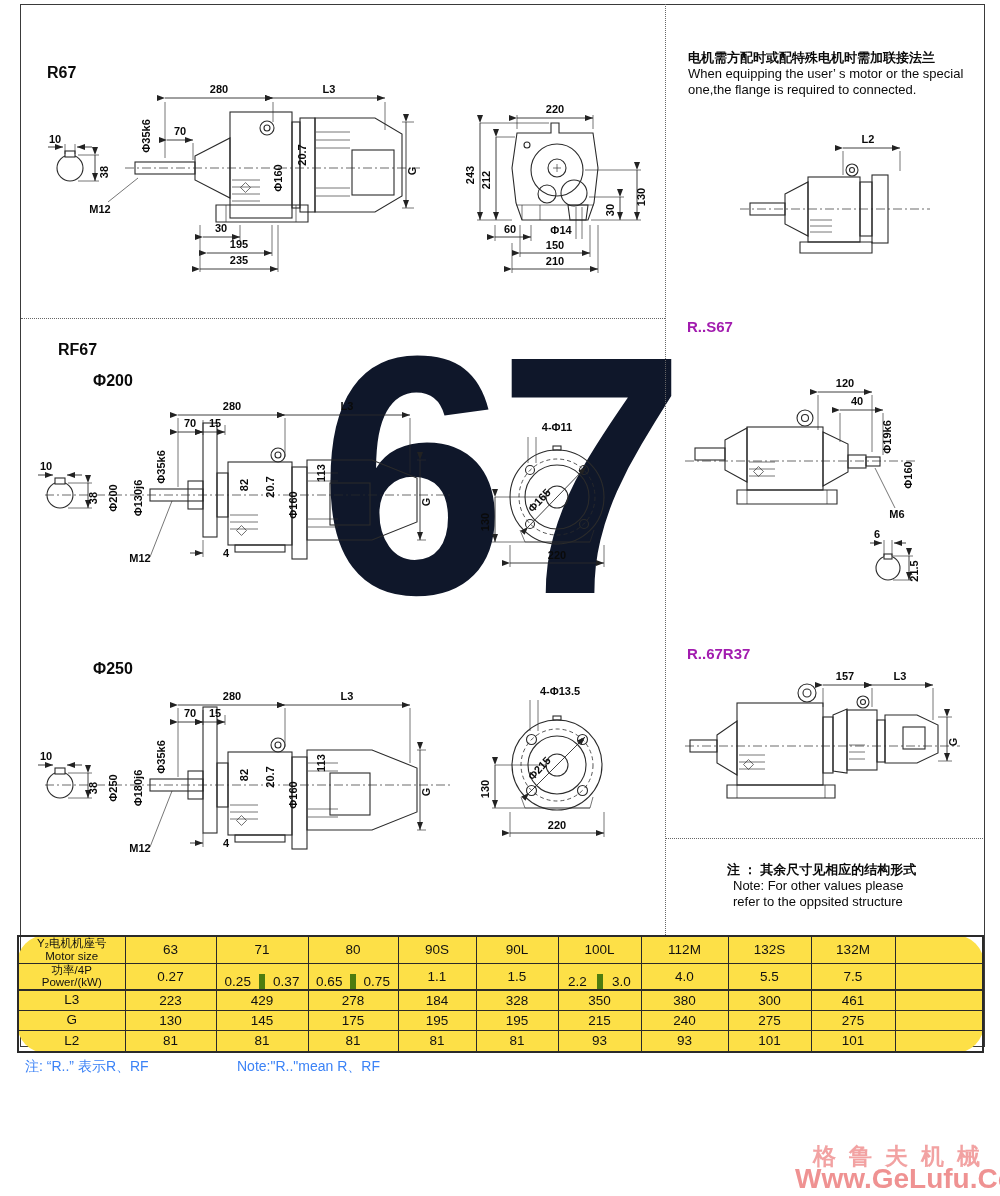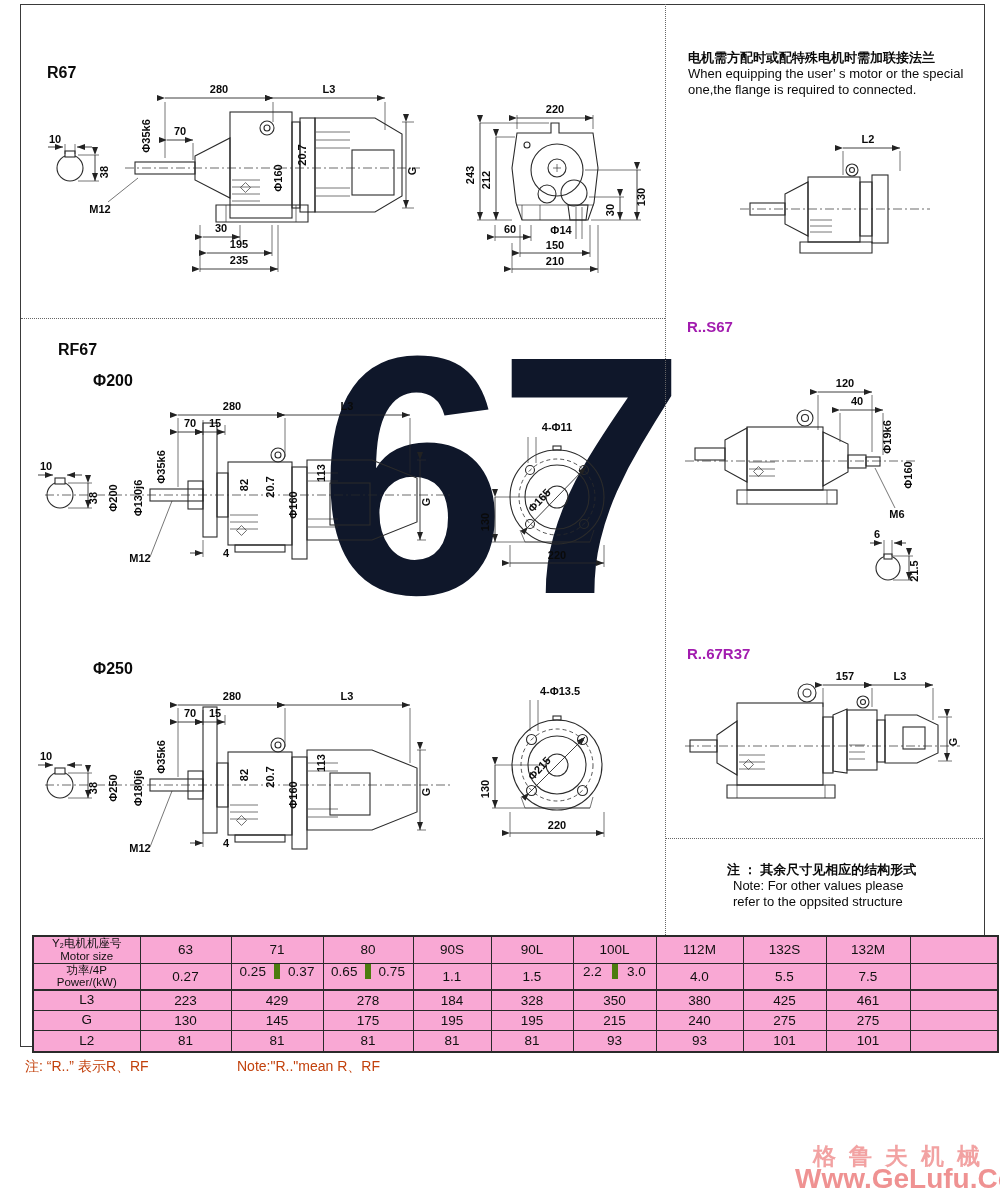--- a/index.html
+++ b/index.html
@@ -19,32 +19,32 @@
   .lf{stroke:#2b2b2b;stroke-width:1.1;fill:#fff;}
   .dl{stroke:#2b2b2b;stroke-width:0.9;fill:none;}
   .xl{stroke:#2b2b2b;stroke-width:0.65;fill:none;}
   .cl{stroke:#2b2b2b;stroke-width:0.7;fill:none;stroke-dasharray:9 3 2 3;}
   .bc{stroke:#2b2b2b;stroke-width:0.8;fill:none;stroke-dasharray:4 3;}
   text.dim{font-size:11px;font-weight:bold;fill:#0a0a0a;text-anchor:middle;
            font-family:"Liberation Sans","DejaVu Sans",sans-serif;}
   .pgborder{border:1.6px solid #3a3a3a;z-index:1;}
   .vdiv{border-left:1.3px dotted #666;z-index:1;}
   .hdiv{border-top:1.3px dotted #666;z-index:1;}
-  table.spec{position:absolute;left:32px;top:935px;width:965px;height:112px;
-             border-collapse:collapse;table-layout:fixed;z-index:3;background:#f9a8d4;
-             font-size:13.5px;}
+  table.spec{position:absolute;left:17px;top:935px;width:965px;height:112px;
+             border-collapse:collapse;table-layout:fixed;z-index:3;background:#fde047;
+             font-size:13.5px;border-radius:29px;}
   table.spec td{border:1px solid #2a2a2a;text-align:center;vertical-align:middle;padding:0;}
   table.spec{border:2px solid #2a2a2a;}
   tr.r2 td{border-bottom:2px solid #2a2a2a;}
   .hd{font-size:11.5px;line-height:12.5px;font-weight:normal;}
   .hd3{font-size:13.5px;}
-  .sp{display:flex;height:100%;align-items:flex-start;}
+  .sp{display:flex;height:100%;align-items:flex-end;}
   .sp span{flex:1;display:block;}
   .sp span + span{border-left:6px solid #4d7c0f;}
-  .foot{font-size:14px;color:#c2410c;z-index:3;}
+  .foot{font-size:14px;color:#3b82f6;z-index:3;}
 </style>
 </head>
 <body>
 
 <div id="page">
 
   <svg width="0" height="0" style="left:0;top:0">
     <defs>
       <marker id="ma" markerWidth="9" markerHeight="8" refX="8" refY="3" orient="auto" markerUnits="userSpaceOnUse">
         <path d="M0,0 L8,3 L0,6 Z" fill="#222"></path>
@@ -580,21 +580,21 @@
     </tr>
     <tr style="height:21px">
       <td class="hd hd3">L3</td>
       <td>223</td>
       <td>429</td>
       <td>278</td>
       <td>184</td>
       <td>328</td>
       <td>350</td>
       <td>380</td>
-      <td>425</td>
+      <td>300</td>
       <td>461</td>
       <td></td>
     </tr>
     <tr style="height:20px">
       <td class="hd hd3">G</td>
       <td>130</td>
       <td>145</td>
       <td>175</td>
       <td>195</td>
       <td>195</td>

